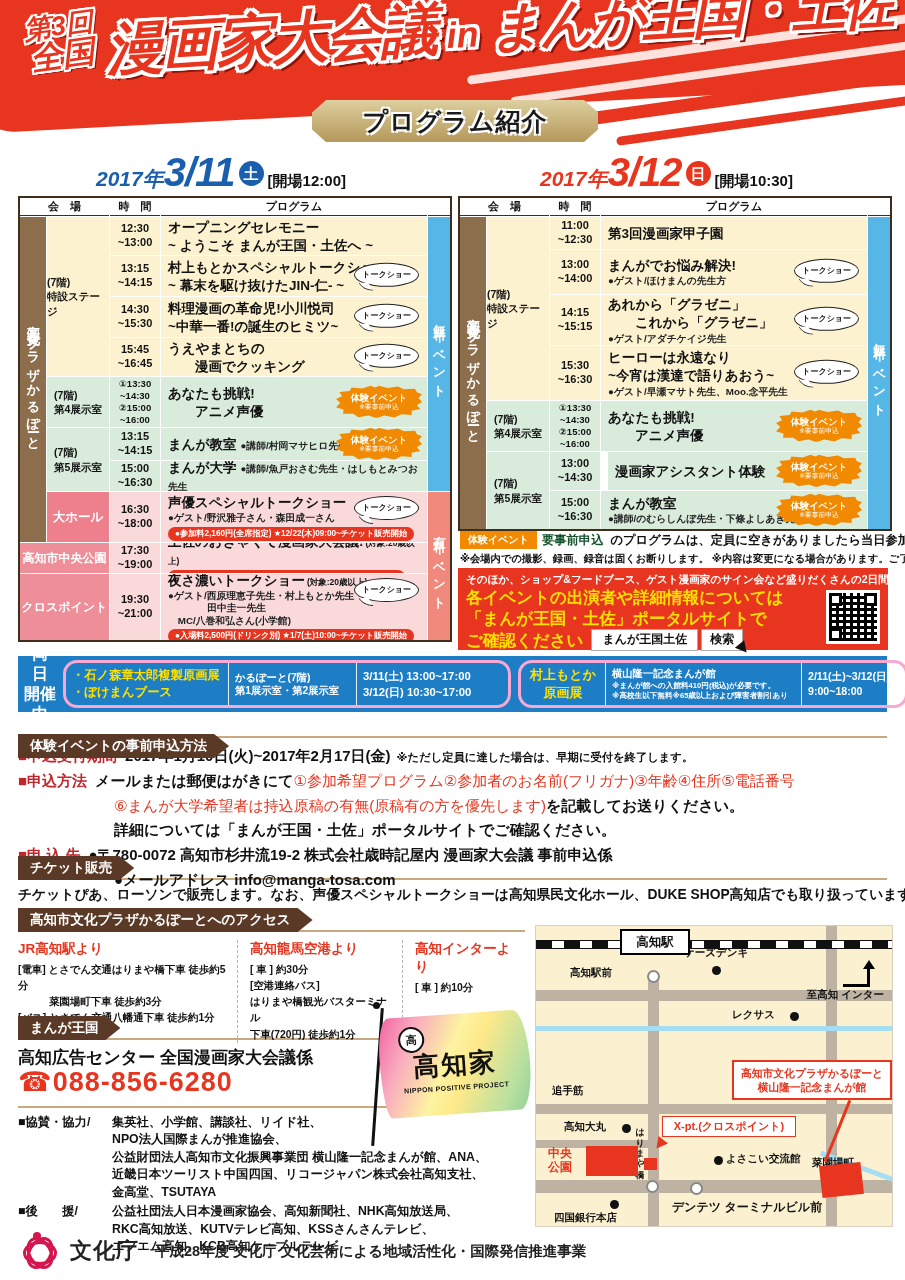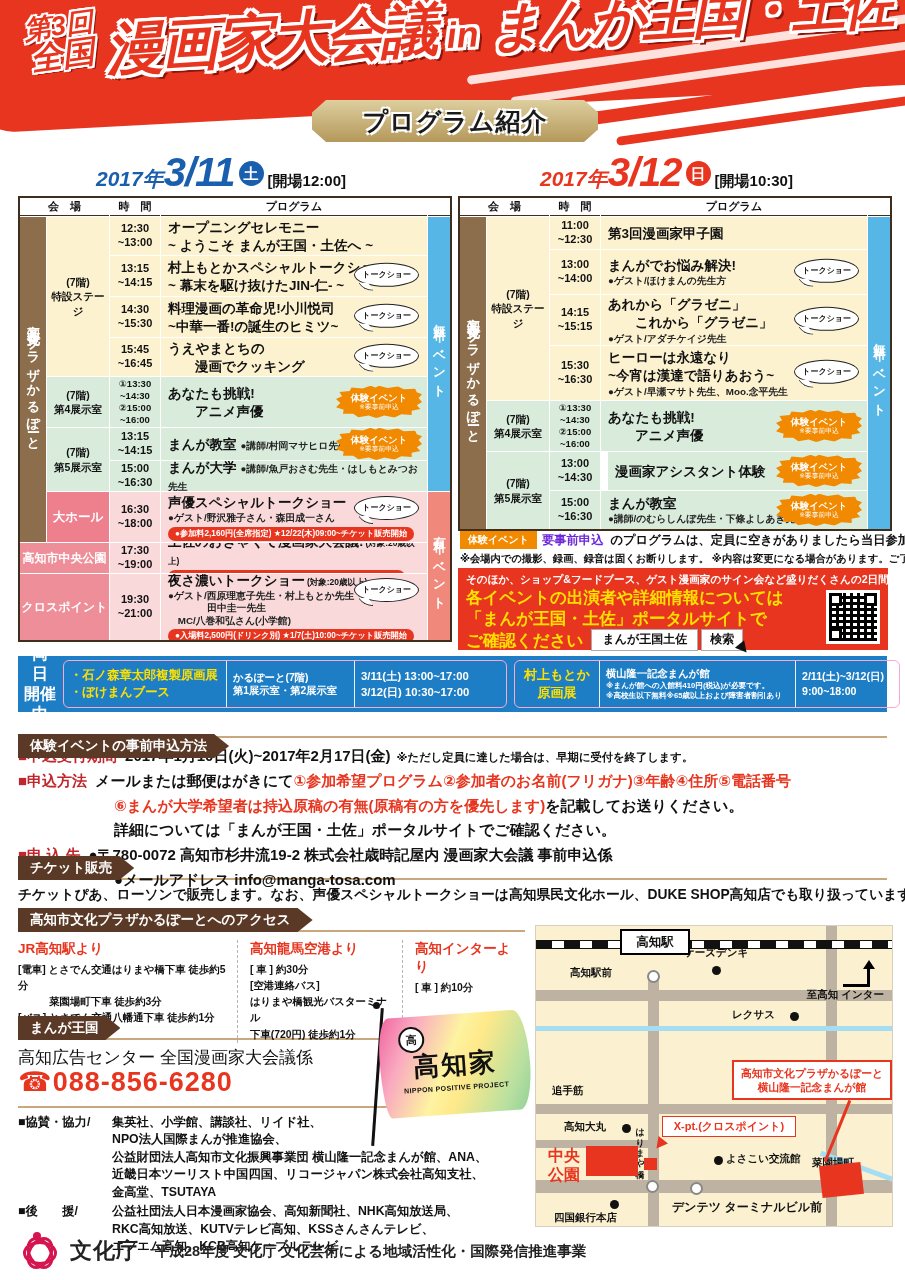--- a/index.html
+++ b/index.html
@@ -38,21 +38,21 @@
   .c-blue{color:#1a5fae}.bgc-blue{background:#1a5fae}
   .c-red{color:#e8351f}.bgc-red{background:#e8351f}
   
   .sched{position:absolute;display:grid;grid-template-columns:26px 62px 50px 1fr 22px;gap:1px;
        background:#fff;border:2px solid #3f2d1d;z-index:2}
   #tableL{left:18px;top:196px;width:430px}
   #tableR{left:458px;top:196px;width:430px}
   .sched .th{background:#fff;font-size:11px;font-weight:800;display:flex;align-items:center;justify-content:center;border-bottom:1px solid #3f2d1d}
   .vmain{background:#8d6e4c;color:#fff;writing-mode:vertical-rl;text-orientation:upright;
        display:flex;align-items:center;justify-content:center;font-size:13px;font-weight:800;letter-spacing:2px}
-  .vsub{display:flex;align-items:center;justify-content:center;text-align:center;font-size:10.5px;font-weight:700;line-height:1.35}
+  .vsub{display:flex;align-items:center;justify-content:center;text-align:left;font-size:10.5px;font-weight:700;line-height:1.35}
   .pinkhead{background:#ee7f8d !important;color:#fff;font-size:12.5px}
   .vextra{background:#ee8e99;color:#fff;display:flex;align-items:center;justify-content:center;font-size:12px;font-weight:800}
   .cream{background:#fdf2d0}.green{background:#d9ecdc}.pink{background:#f9d9da}
   .time{display:flex;flex-direction:column;align-items:center;justify-content:center;font-size:11px;line-height:1.25;font-weight:700;text-align:center}
   .time.small{font-size:9.5px}
   .prog{position:relative;padding:3px 7px;display:flex;flex-direction:column;justify-content:center;overflow:hidden}
   .ttl{font-size:13.5px;font-weight:900;line-height:1.2;color:#111}
   .guest{font-size:9.8px;font-weight:700;color:#222;margin-top:1px;line-height:1.25}
   .ln .ttl,.ln .guest{display:inline}
   .ln .guest{margin-left:4px}
@@ -69,68 +69,68 @@
        clip-path:polygon(50% 0,60% 7%,72% 2%,79% 11%,92% 9%,94% 20%,100% 26%,96% 38%,100% 50%,94% 60%,98% 72%,88% 77%,88% 90%,76% 88%,68% 98%,56% 92%,47% 100%,38% 92%,26% 97%,20% 86%,8% 86%,9% 74%,0 66%,5% 53%,0 41%,7% 32%,4% 19%,16% 16%,18% 5%,31% 8%,40% 0,46% 5%)}
   .burst .b1{font-size:9.3px;font-weight:900;line-height:1.1}
   .burst .b2{font-size:6.8px;line-height:1.2}
   .bar{writing-mode:vertical-rl;text-orientation:upright;display:flex;align-items:center;justify-content:center;
        color:#fff;font-weight:800;font-size:12.5px;letter-spacing:4px}
   .blue{background:#56b7e6}.salmon{background:#f0897b}
   
   #legend{position:absolute;left:460px;top:531px;width:432px;z-index:2}
   .lg1{display:flex;align-items:center;font-size:12.3px;font-weight:800;color:#111;white-space:nowrap}
   .lgbadge{background:#f18a00;color:#fff;font-size:10px;font-weight:800;padding:2px 8px;margin-right:5px}
-  .lgor{color:#6d28d9;margin-right:7px}
+  .lgor{color:#14532d;margin-right:7px}
   .lg2{font-size:10.3px;margin-top:3px;color:#111;font-weight:600;white-space:nowrap}
   #banner{position:absolute;left:458px;top:568px;width:430px;height:82px;background:#e8351f;
        padding:5px 8px;box-sizing:border-box;color:#fff;z-index:2}
   .bl1{font-size:10.6px;font-weight:700;white-space:nowrap}
   .by{color:#ffe100;font-size:16.5px;font-weight:900;line-height:1.28;white-space:nowrap}
   .srch{display:inline-flex;margin-left:8px;vertical-align:3px}
   .sbox{background:#fff;color:#111;font-size:12px;font-weight:800;padding:2px 10px;border:1px solid #aaa;line-height:1.3}
   .sbtn{background:#fff;color:#111;font-size:12px;font-weight:800;padding:2px 8px;border:1px solid #aaa;margin-left:3px;position:relative;line-height:1.3}
   .sbtn::after{content:"";position:absolute;right:-9px;bottom:-9px;border:6px solid transparent;border-top:11px solid #111;transform:rotate(-40deg)}
   .qr{position:absolute;right:8px;top:22px;width:54px;height:54px;background:#fff;padding:3px;box-sizing:border-box}
   .qrin{width:100%;height:100%;position:relative;
        background-image:repeating-linear-gradient(0deg,#000 0 3px,transparent 3px 6px),repeating-linear-gradient(90deg,#000 0 3px,transparent 3px 7px)}
   .qc{position:absolute;width:13px;height:13px;border:3px solid #000;background:#fff;box-sizing:border-box}
   .qcA{left:0;top:0}.qcB{right:0;top:0}.qcC{left:0;bottom:0}
   
   #band{position:absolute;left:18px;top:656px;width:869px;height:56px;background:#1d7ec6;display:flex;align-items:center;
        padding:4px 6px;box-sizing:border-box;gap:7px;z-index:2}
   .bdlabel{color:#fff;font-weight:900;font-size:16px;line-height:1.25;text-align:center;width:84px}
-  .bdbox{display:flex;height:100%;border:1px solid #f9a8d4;border-radius:6px;box-sizing:border-box}
+  .bdbox{display:flex;height:100%;border:3px solid #f9a8d4;border-radius:14px;box-sizing:border-box}
   .bdc{padding:2px 6px;display:flex;flex-direction:column;justify-content:center;box-sizing:border-box}
   .bdc+.bdc{border-left:1px solid rgba(255,255,255,.9)}
   .byel{color:#ffe100;font-weight:900;font-size:12.3px;line-height:1.35}
   .bwht{color:#fff;font-size:10.3px;line-height:1.3;font-weight:600}
   .btime{color:#fff;font-size:11.3px;line-height:1.45;font-weight:700}
   .bnote{color:#fff;font-size:7.6px;line-height:1.3;margin-top:1px;font-weight:600}
   
   .rib{position:absolute;height:24px;background:#5a3a26;color:#fff;font-weight:800;font-size:13.5px;line-height:24px;
        padding:0 22px 0 12px;z-index:3;white-space:nowrap;
        clip-path:polygon(0 0,calc(100% - 15px) 0,100% 50%,calc(100% - 15px) 100%,0 100%)}
   .rule{position:absolute;left:18px;right:18px;height:2px;background:#c8a87c;z-index:1}
   #apply{position:absolute;left:18px;top:746px;width:869px;z-index:2}
   .aln{margin-bottom:4px;line-height:1.3;white-space:nowrap}
   .alb{color:#c0272d;font-weight:800;font-size:15px;margin-right:8px}
   .atx{font-size:15px;font-weight:800;color:#111}
   .ant{font-size:11.3px;color:#111;margin-left:6px;font-weight:600}
-  .ared{color:#e8351f;font-weight:700;font-size:15px}
+  .ared{color:#e8351f;font-weight:400;font-size:15px}
   .abody{font-size:15px;font-weight:700;color:#111}
   .ind{padding-left:96px}
   #tickets-text{position:absolute;left:18px;top:886px;font-size:13.8px;font-weight:700;color:#111;z-index:2;white-space:nowrap}
   
   #accessCols{position:absolute;left:18px;top:940px;width:512px;display:flex;z-index:2}
   .acol{padding-right:10px}
   .acol+.acol{border-left:1px dashed #b5b5b5;padding-left:12px}
   .ahead{color:#e8351f;font-weight:900;font-size:13.5px;margin-bottom:4px}
   .alines{font-size:10.4px;font-weight:600;line-height:1.55;color:#111}
   
-  #contact-org{position:absolute;left:18px;top:1046px;font-size:17px;font-weight:400;color:#111;z-index:2}
+  #contact-org{position:absolute;left:18px;top:1046px;font-size:17px;font-weight:700;color:#111;z-index:2}
   #contact-tel{position:absolute;left:18px;top:1066px;font-size:27px;font-weight:900;color:#e8351f;letter-spacing:1px;z-index:2}
   .div2{position:absolute;left:18px;width:428px;height:2px;background:#c8a87c;z-index:1}
   #credits{position:absolute;left:18px;top:1114px;width:505px;z-index:2}
   .crow{display:flex;margin-bottom:2px}
   .clab{width:94px;flex:none;font-size:12.3px;font-weight:800;color:#111}
   .ctxt{font-size:12.3px;font-weight:600;color:#111;line-height:1.42}
   
   #flag{position:absolute;left:362px;top:1000px;width:175px;height:150px;z-index:2}
   .pole{position:absolute;left:14px;top:8px;width:3px;height:138px;background:#111;transform:rotate(4deg)}
   .poleb{position:absolute;left:11px;top:2px;width:7px;height:7px;border-radius:50%;background:#111}
@@ -158,21 +158,21 @@
        text-align:center;line-height:1.3;z-index:6;box-sizing:border-box}
   .xpt{position:absolute;left:126px;top:190px;width:134px;height:21px;background:#fff;border:1.5px solid #e8351f;
        color:#e8351f;font-size:11px;font-weight:900;display:flex;align-items:center;justify-content:center;z-index:6;box-sizing:border-box}
   .xlead{position:absolute;left:116px;top:212px;width:0;height:0;border:6px solid transparent;border-top:11px solid #e8351f;
        transform:rotate(38deg);z-index:5}
   .clead{position:absolute;left:300px;top:172px;width:3px;height:66px;background:#e8351f;transform:rotate(22deg);z-index:5}
   .redsq{position:absolute;background:#e8351f;z-index:5}
   .vlbl{position:absolute;writing-mode:vertical-rl;font-size:9px;font-weight:800;color:#111;z-index:4;letter-spacing:0}
   .icarr{position:absolute;right:22px;top:40px;width:24px;height:18px;border-bottom:3px solid #000;border-right:3px solid #000;z-index:4}
   .icarr::after{content:"";position:absolute;right:-7.5px;top:-12px;border:6px solid transparent;border-bottom:9px solid #000}
-  .chuolbl{position:absolute;left:12px;top:220px;color:#e8351f;font-size:16px;font-weight:900;line-height:1.2;z-index:5;white-space:pre-line}
+  .chuolbl{position:absolute;left:12px;top:220px;color:#e8351f;font-size:12px;font-weight:900;line-height:1.2;z-index:5;white-space:pre-line}
   
   #footer{position:absolute;left:20px;top:1234px;display:flex;align-items:center;gap:16px;z-index:2}
   .bunka{position:relative;width:34px;height:34px;flex:none}
   .bunka i{position:absolute;left:3px;top:7px;width:28px;height:18px;border:3px solid #d5154f;border-radius:50%}
   .bunka i.b2{transform:rotate(60deg)}
   .bunka i.b3{transform:rotate(-60deg)}
   .bunka b{position:absolute;left:13px;top:-2px;width:8px;height:8px;border-radius:50%;background:#d5154f}
   .fag{font-size:22px;font-weight:900;color:#222;letter-spacing:1px}
   .ftx{font-size:14.5px;font-weight:700;color:#222}
 </style>

